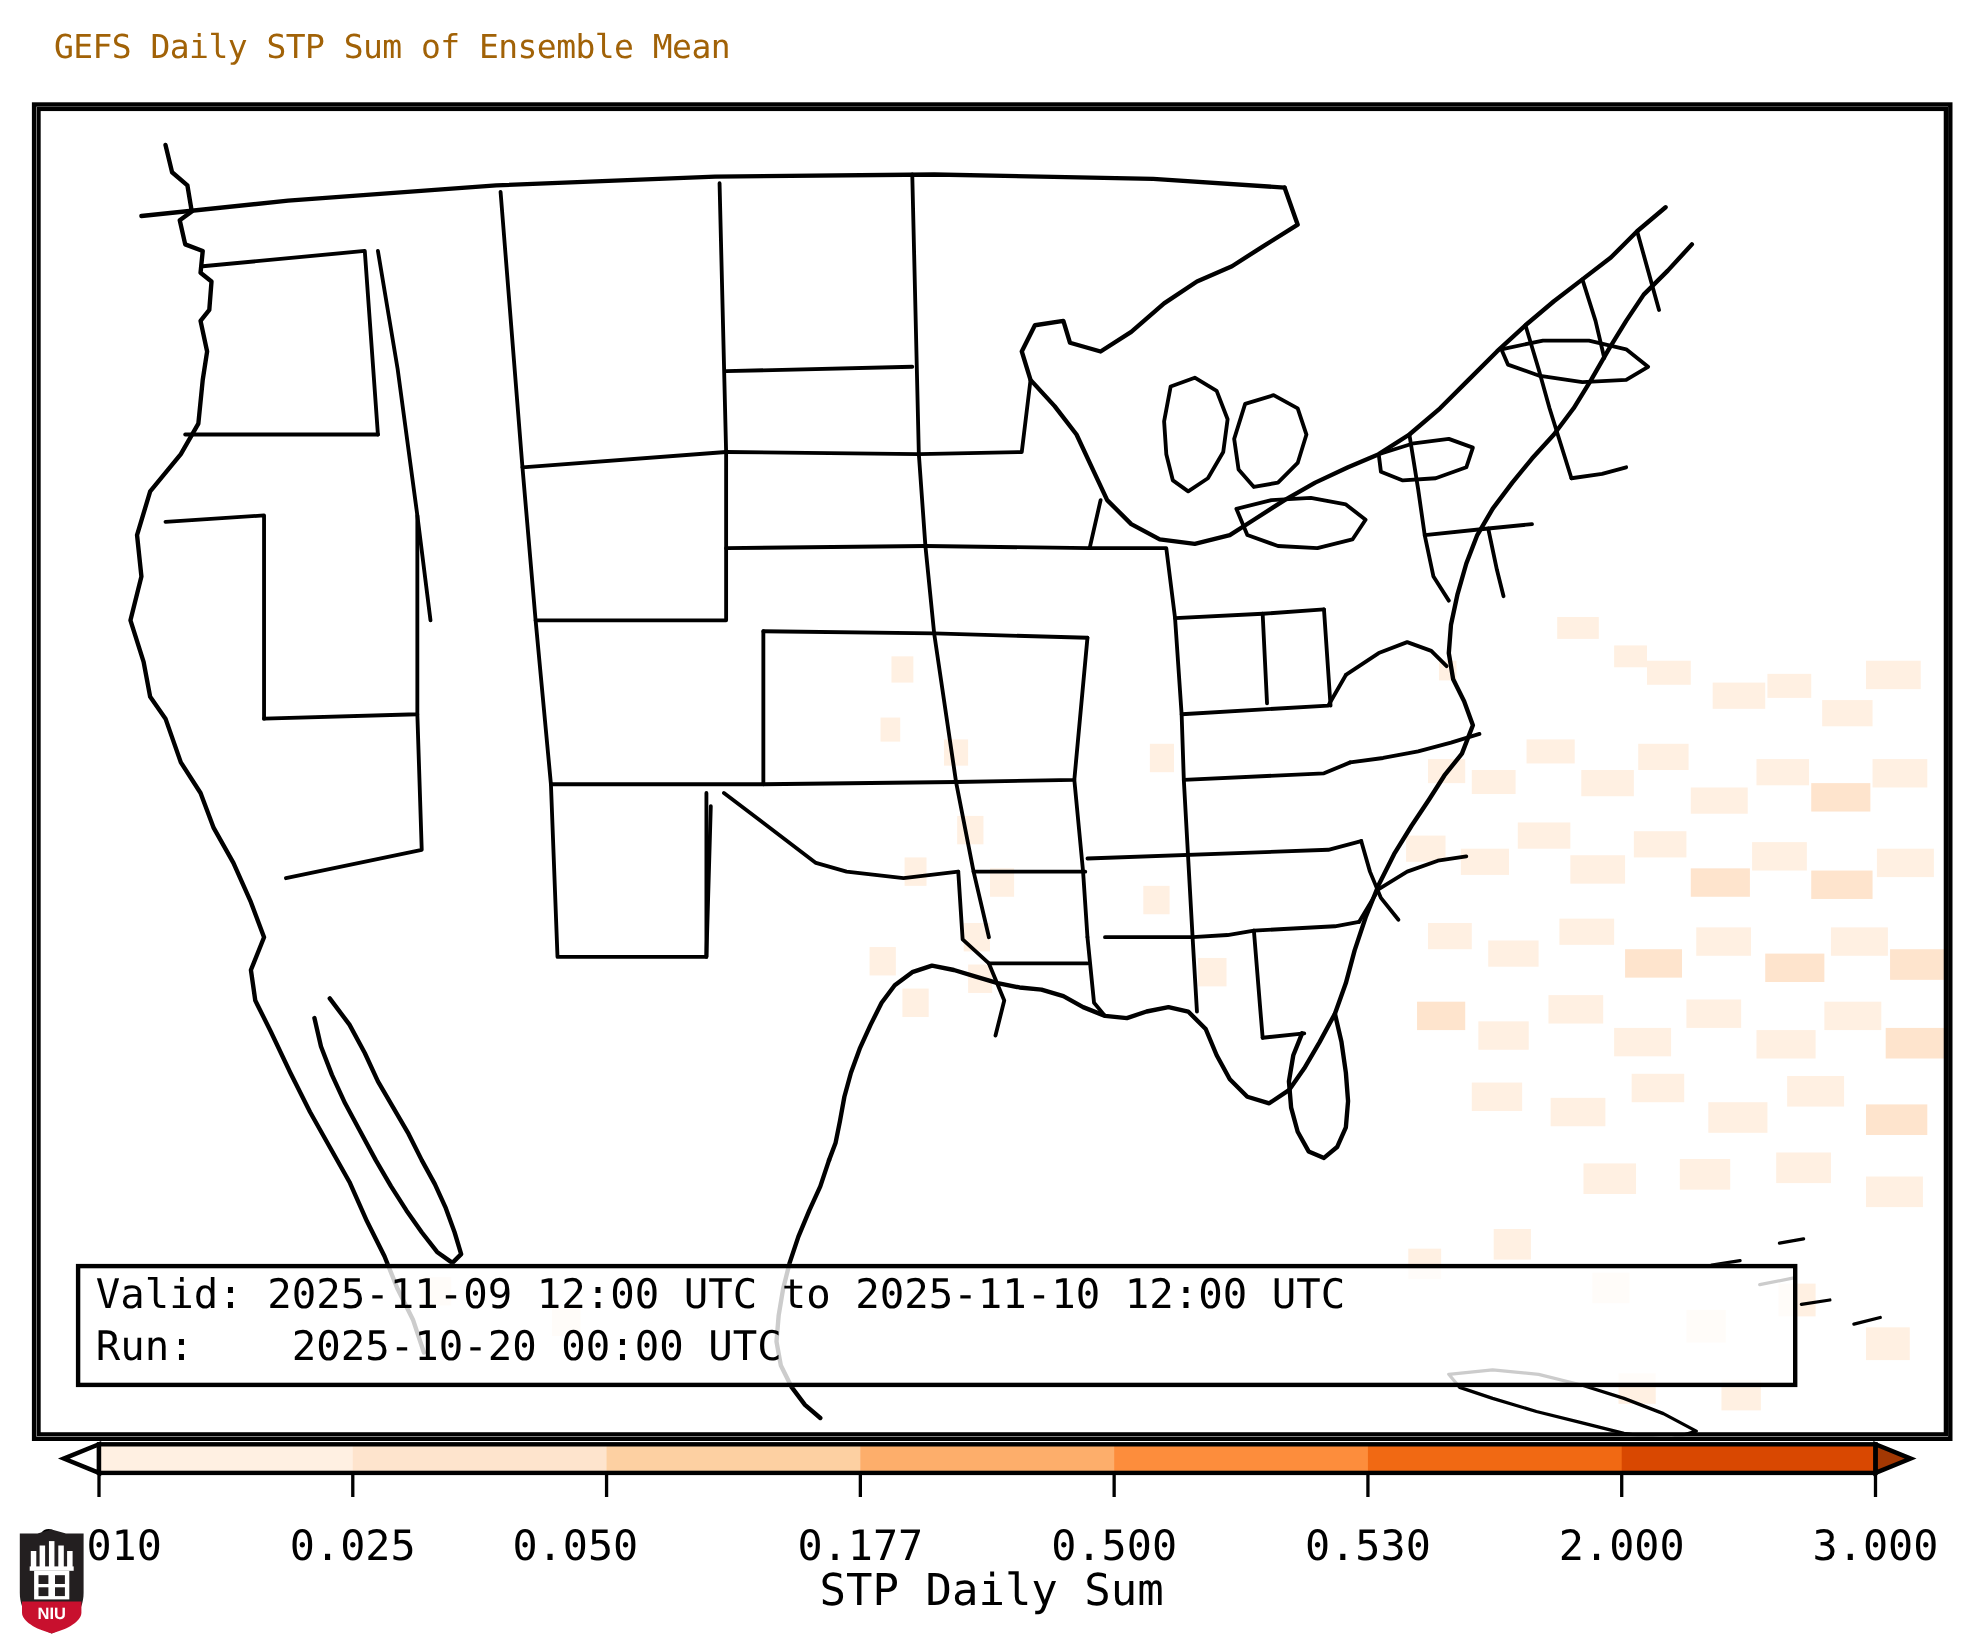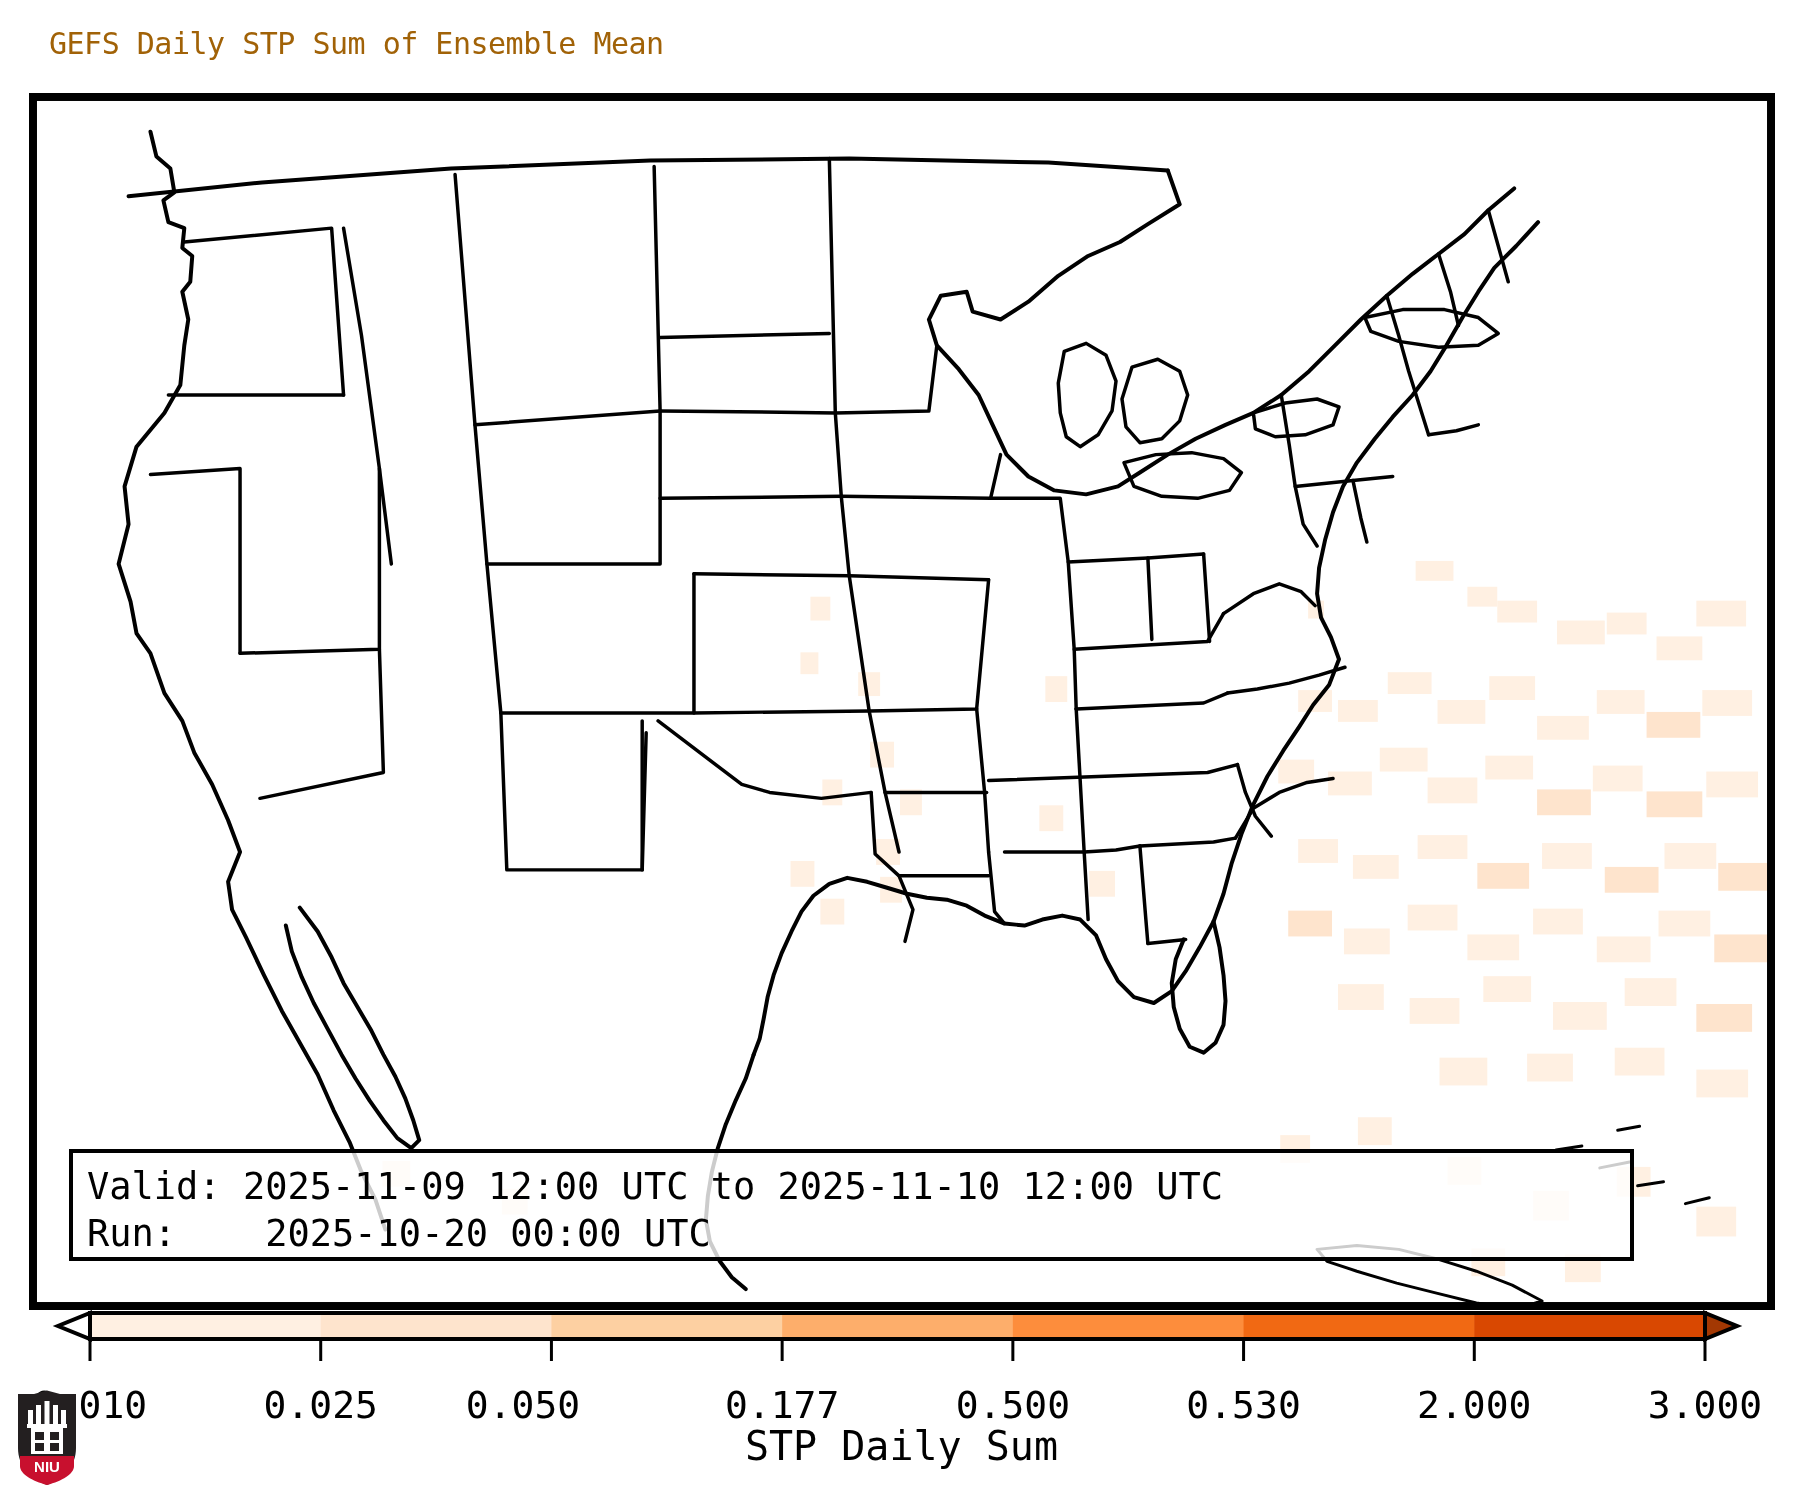--- a/index.html
+++ b/index.html
@@ -54,21 +54,21 @@
   
   #info-box {
     position: absolute;
     left: 36px;
     top: 1052px;
     width: 1565px;
     height: 112px;
     border: 4px solid #000000;
     box-sizing: border-box;
     background: rgba(255,255,255,0.80);
-    padding: 10px 0 0 14px;
+    padding: 0 0 0 14px;
   }
   .info-line {
     font-family: "DejaVu Sans Mono", "Liberation Mono", monospace;
     font-size: 37px;
     line-height: 47px;
     color: #000000;
     white-space: pre;
     letter-spacing: 0px;
   }
 

